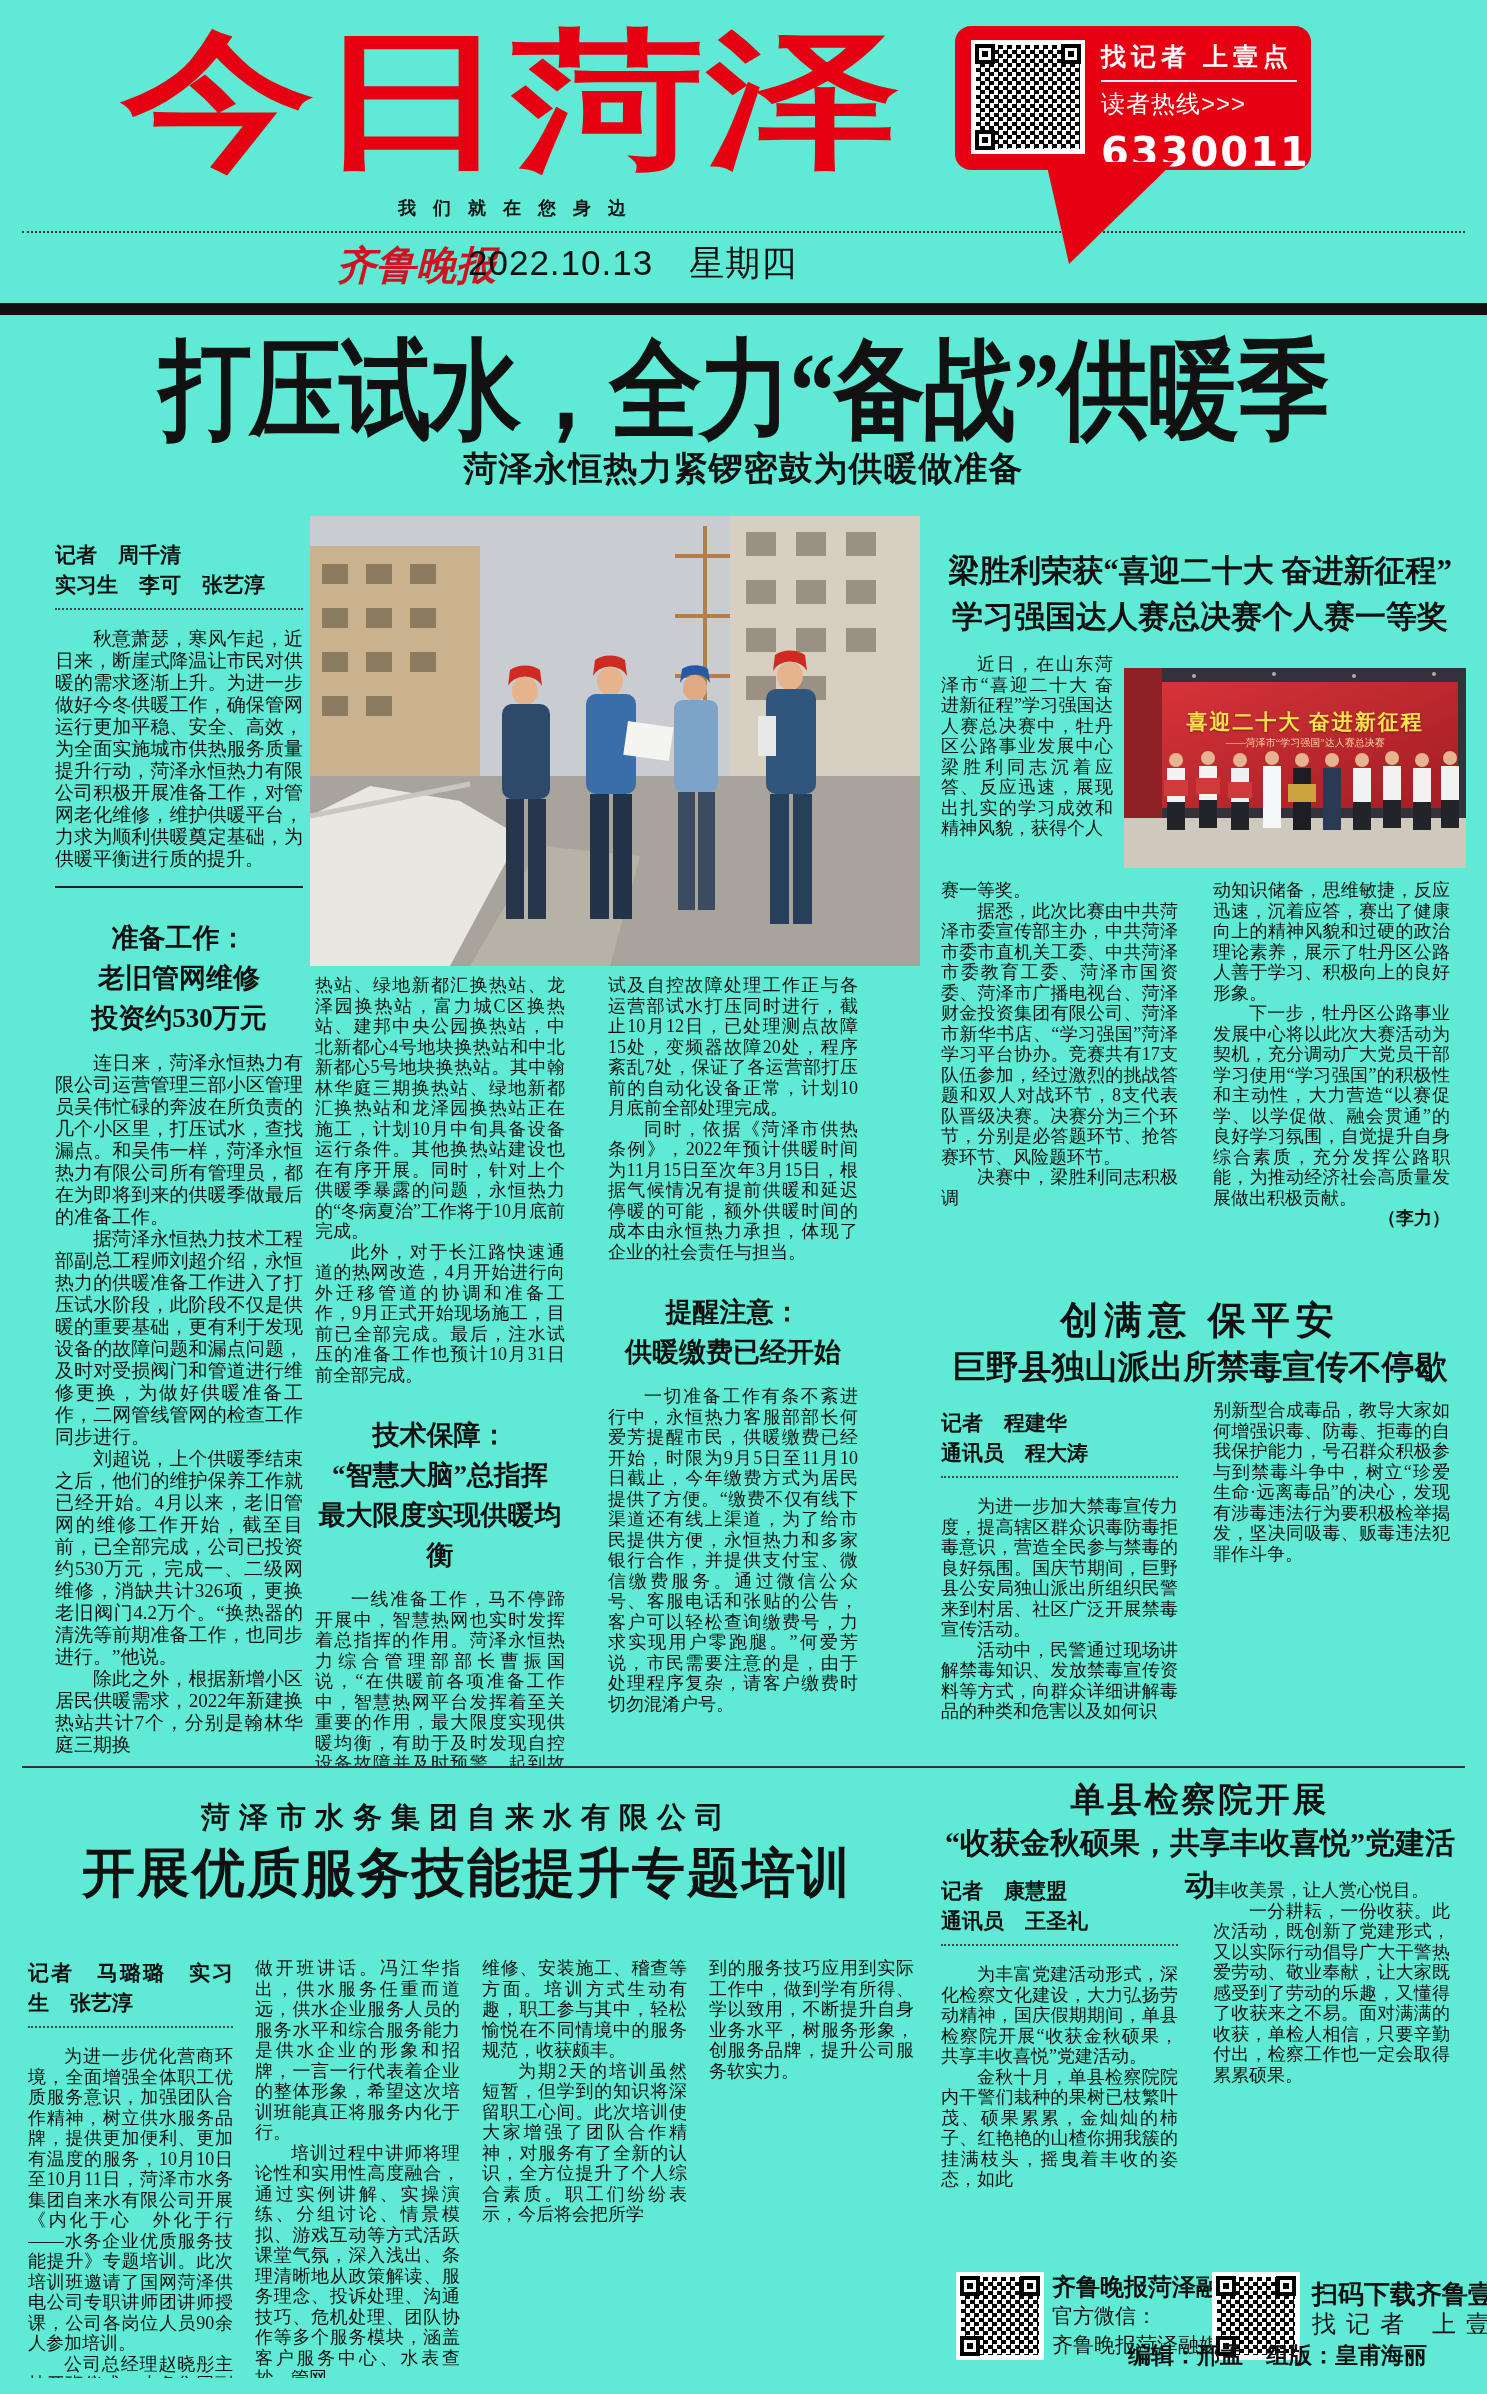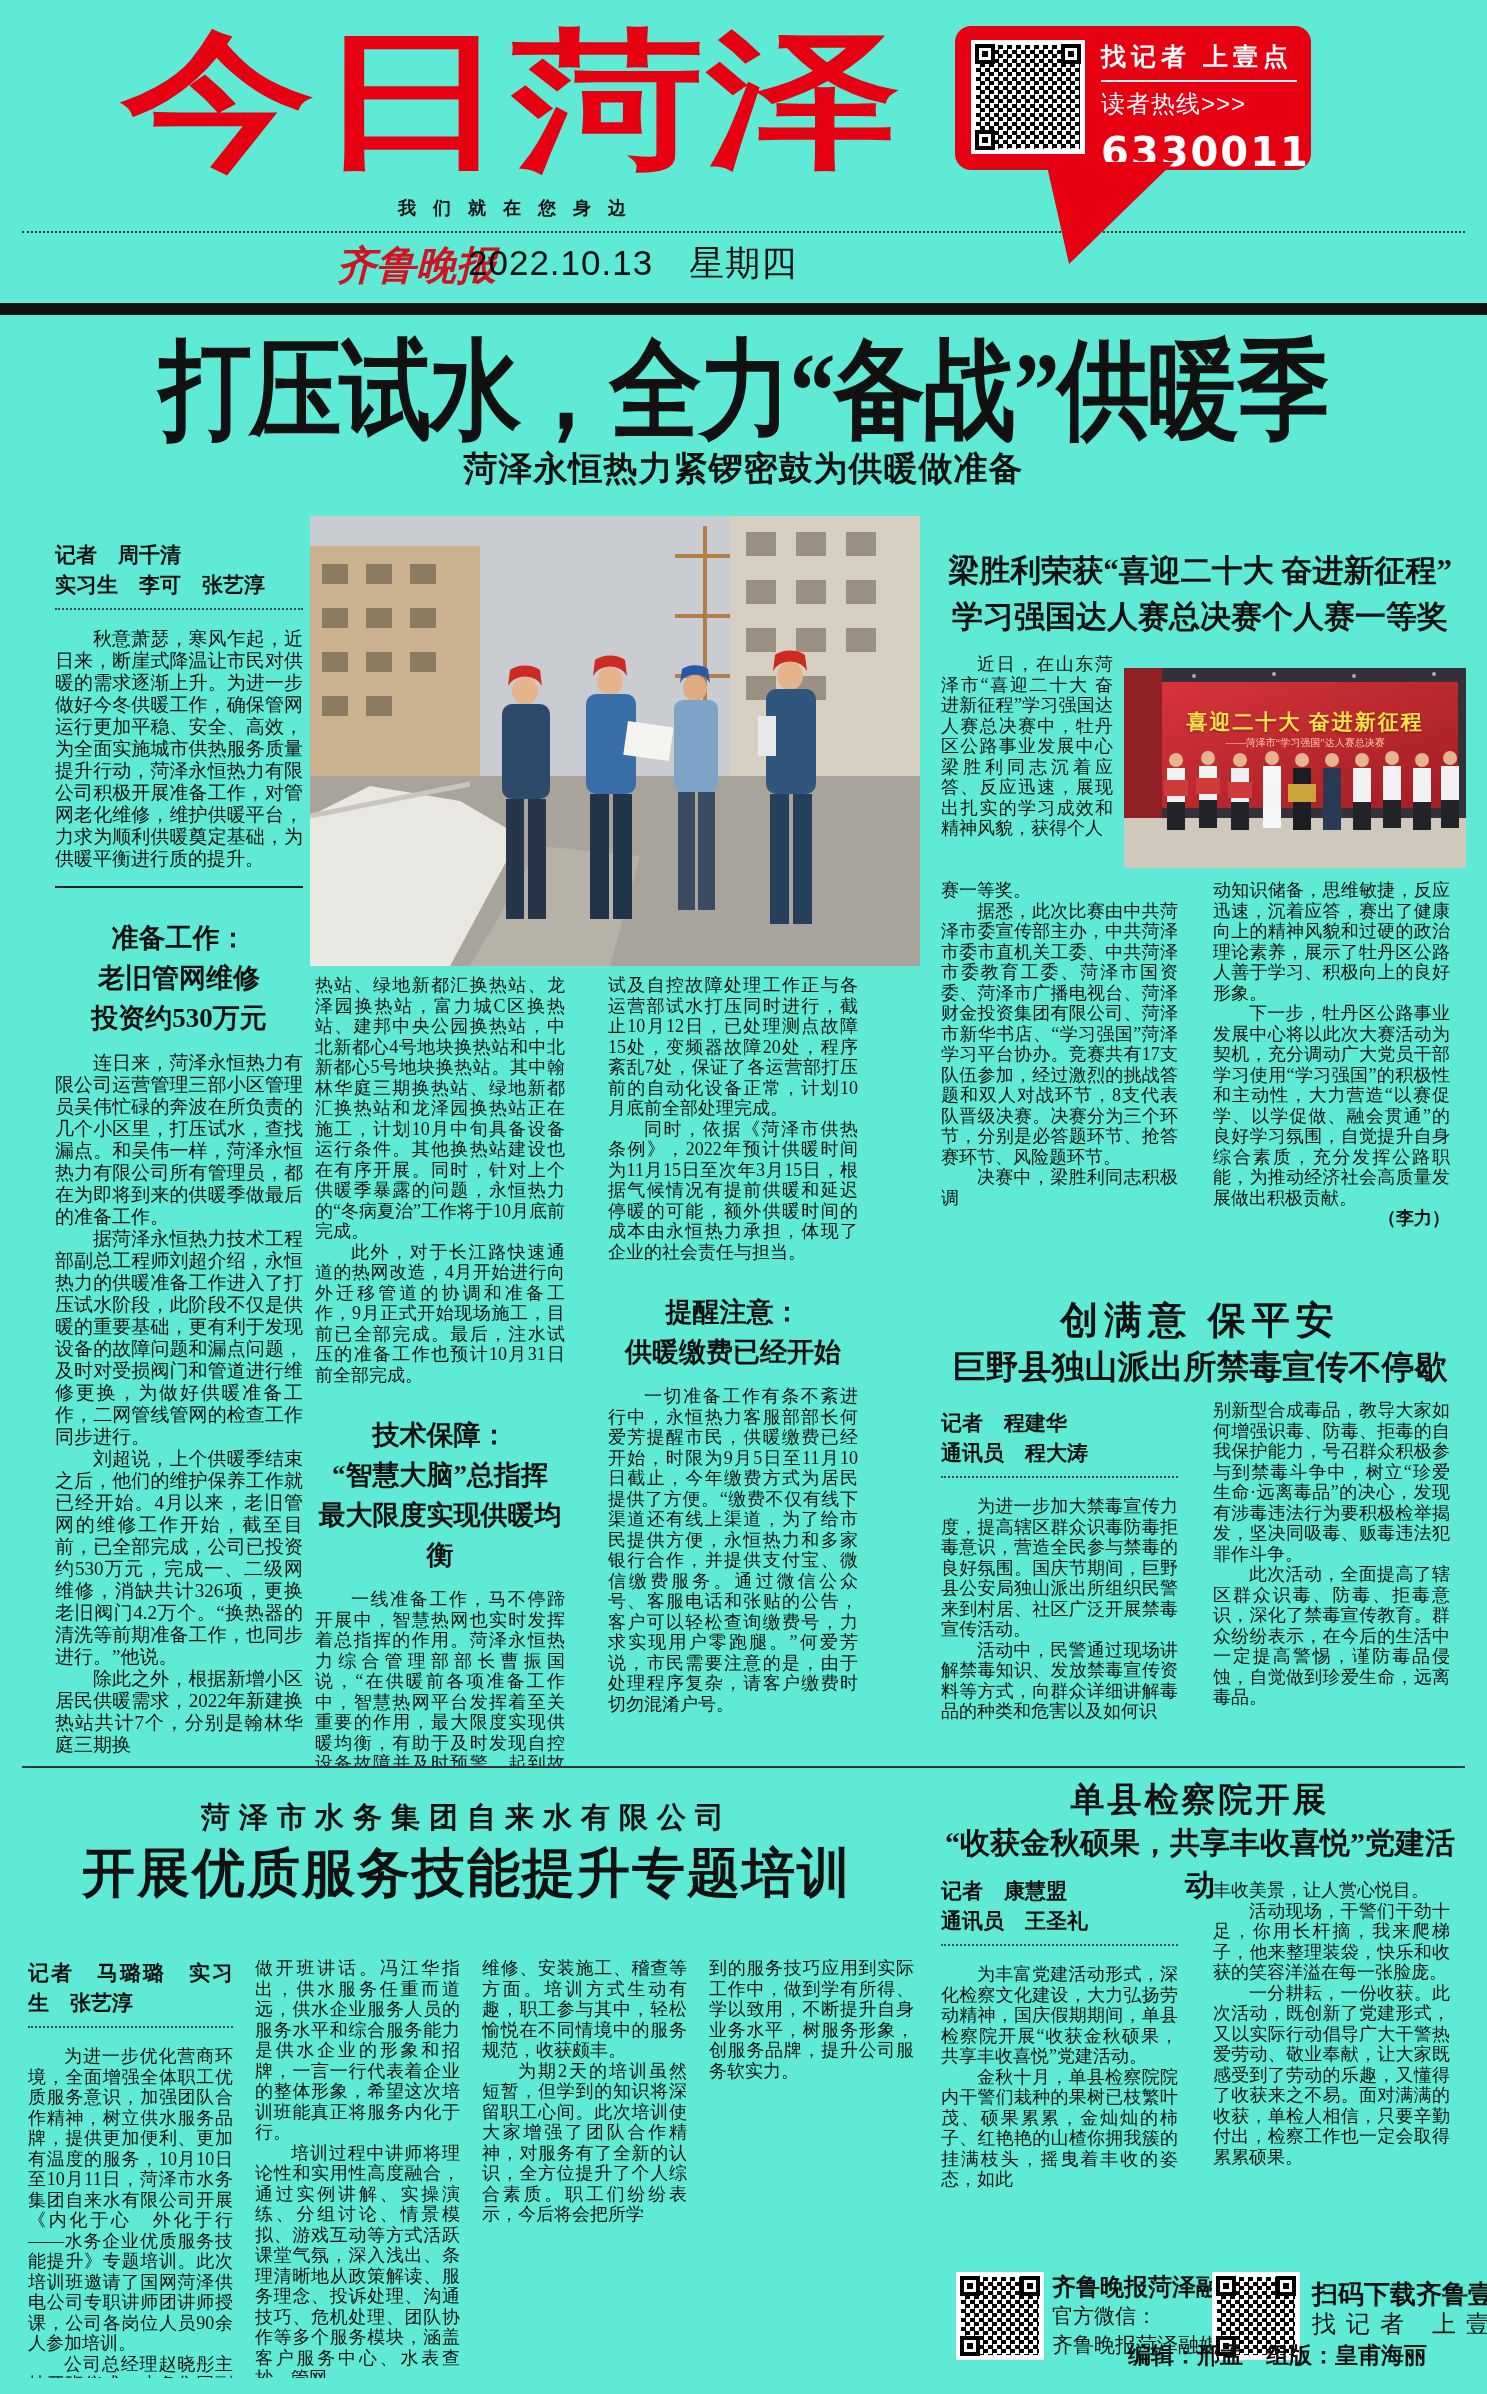--- a/index.html
+++ b/index.html
@@ -318,21 +318,20 @@
   <div class="col small" style="left:941px;top:1408px;width:237px;height:358px;">
     <div class="byline">
       <div>记者　程建华</div>
       <div>通讯员　程大涛</div>
     </div>
     <p>为进一步加大禁毒宣传力度，提高辖区群众识毒防毒拒毒意识，营造全民参与禁毒的良好氛围。国庆节期间，巨野县公安局独山派出所组织民警来到村居、社区广泛开展禁毒宣传活动。</p>
     <p>活动中，民警通过现场讲解禁毒知识、发放禁毒宣传资料等方式，向群众详细讲解毒品的种类和危害以及如何识</p>
   </div>
   <div class="col small" style="left:1213px;top:1400px;width:237px;height:366px;">
     <p class="cont">别新型合成毒品，教导大家如何增强识毒、防毒、拒毒的自我保护能力，号召群众积极参与到禁毒斗争中，树立“珍爱生命·远离毒品”的决心，发现有涉毒违法行为要积极检举揭发，坚决同吸毒、贩毒违法犯罪作斗争。</p>
-    <p>此次活动，全面提高了辖区群众识毒、防毒、拒毒意识，深化了禁毒宣传教育。群众纷纷表示，在今后的生活中一定提高警惕，谨防毒品侵蚀，自觉做到珍爱生命，远离毒品。</p>
   </div>
 
   <div class="hrule" style="left:22px;top:1766px;width:1443px;"></div>
 
   <div class="kicker">菏泽市水务集团自来水有限公司</div>
   <div class="wtitle">开展优质服务技能提升专题培训</div>
 
   <div class="col small" style="left:28px;top:1958px;width:205px;height:420px;">
     <div class="byline">
       <div style="white-space:normal;">记者　马璐璐　实习生　张艺淳</div>
@@ -360,21 +359,20 @@
   <div class="col small" style="left:941px;top:1876px;width:237px;height:392px;">
     <div class="byline">
       <div>记者　康慧盟</div>
       <div>通讯员　王圣礼</div>
     </div>
     <p>为丰富党建活动形式，深化检察文化建设，大力弘扬劳动精神，国庆假期期间，单县检察院开展“收获金秋硕果，共享丰收喜悦”党建活动。</p>
     <p>金秋十月，单县检察院院内干警们栽种的果树已枝繁叶茂、硕果累累，金灿灿的柿子、红艳艳的山楂你拥我簇的挂满枝头，摇曳着丰收的姿态，如此</p>
   </div>
   <div class="col small" style="left:1213px;top:1880px;width:237px;height:388px;">
     <p class="cont">丰收美景，让人赏心悦目。</p>
-    <p>活动现场，干警们干劲十足，你用长杆摘，我来爬梯子，他来整理装袋，快乐和收获的笑容洋溢在每一张脸庞。</p>
     <p>一分耕耘，一份收获。此次活动，既创新了党建形式，又以实际行动倡导广大干警热爱劳动、敬业奉献，让大家既感受到了劳动的乐趣，又懂得了收获来之不易。面对满满的收获，单检人相信，只要辛勤付出，检察工作也一定会取得累累硕果。</p>
   </div>
 
   <div class="qr foot-qr" style="left:956px;top:2272px;">
     <span class="f tl"></span>
     <span class="f tr"></span>
     <span class="f bl"></span>
   </div>
   <div style="position:absolute;left:1052px;top:2272px;">
     <div class="fw-title">齐鲁晚报菏泽融媒</div>

